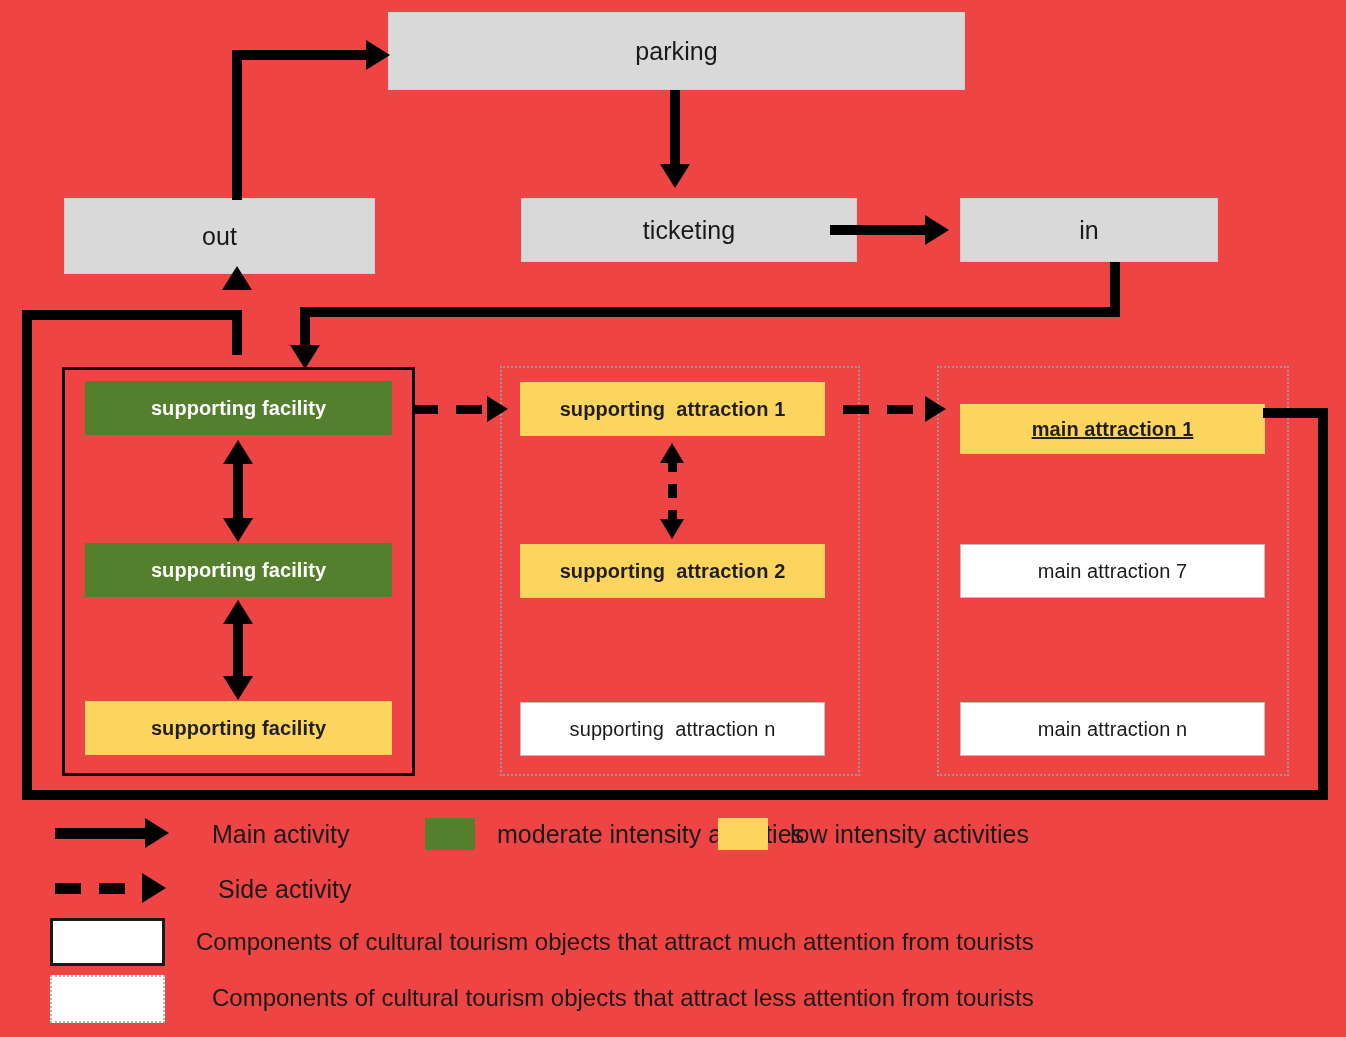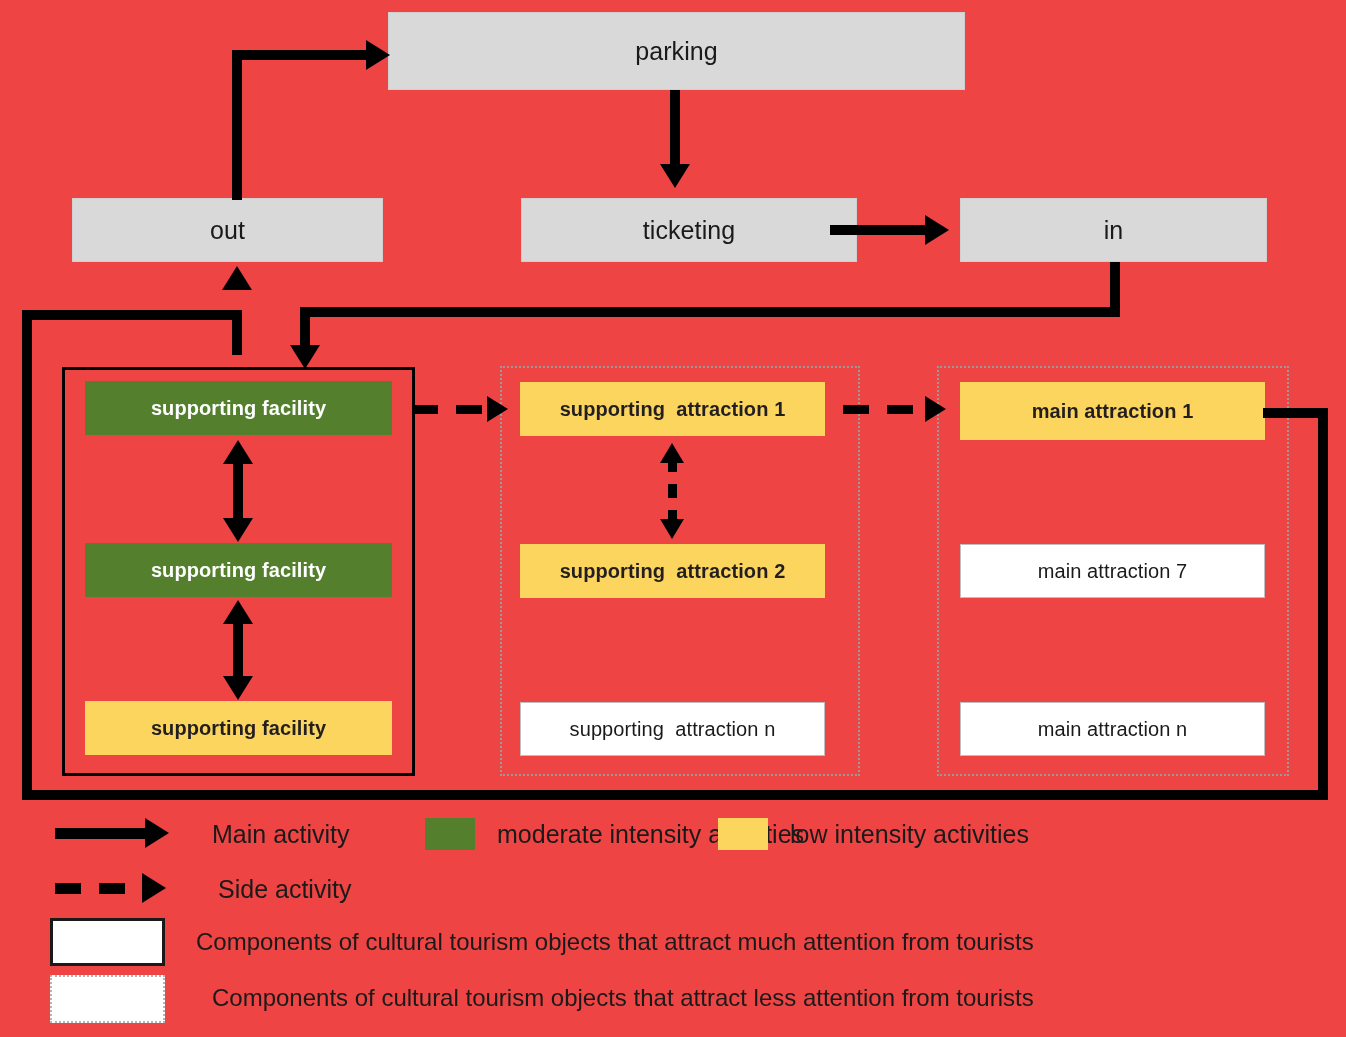--- a/index.html
+++ b/index.html
@@ -124,29 +124,29 @@
 </style>
 </head>
 <body>
 
 <div id="stage">
 
   <div class="node gray" style="left:388px;top:12px;width:577px;height:78px;">
     <span>parking</span>
   </div>
 
-  <div class="node gray" style="left:72px;top:198px;width:311px;height:64px;">
+  <div class="node gray" style="left:64px;top:198px;width:311px;height:76px;">
     <span>out</span>
   </div>
 
   <div class="node gray" style="left:521px;top:198px;width:336px;height:64px;">
     <span>ticketing</span>
   </div>
 
-  <div class="node gray" style="left:960px;top:198px;width:307px;height:64px;">
+  <div class="node gray" style="left:960px;top:198px;width:258px;height:64px;">
     <span>in</span>
   </div>
 
   <div class="ln v" style="left:232px;top:50px;width:10px;height:150px;"></div>
   <div class="ln h" style="left:232px;top:50px;width:140px;height:10px;"></div>
   <div class="arrow right" style="left:366px;top:40px;"></div>
 
   <div class="ln v" style="left:670px;top:90px;width:10px;height:78px;"></div>
   <div class="arrow down" style="left:660px;top:164px;"></div>
 
@@ -189,21 +189,21 @@
   <div class="node chip plain" style="left:520px;top:702px;width:305px;height:54px;">
     <span>supporting  attraction n</span>
   </div>
 
   <div class="dash vert" style="left:668px;top:458px;height:66px;"></div>
   <div class="arrow sm-up" style="left:660px;top:443px;"></div>
   <div class="arrow sm-down" style="left:660px;top:519px;"></div>
 
   <div class="frame dotted" style="left:937px;top:366px;width:352px;height:410px;"></div>
 
-  <div class="node chip yellow" style="left:960px;top:382px;width:305px;height:58px;">
+  <div class="node chip yellow" style="left:960px;top:404px;width:305px;height:50px;text-decoration:underline;">
     <span>main attraction 1</span>
   </div>
   <div class="node chip plain" style="left:960px;top:544px;width:305px;height:54px;">
     <span>main attraction 7</span>
   </div>
   <div class="node chip plain" style="left:960px;top:702px;width:305px;height:54px;">
     <span>main attraction n</span>
   </div>
 
   <div class="dash" style="left:412px;top:405px;width:82px;"></div>

